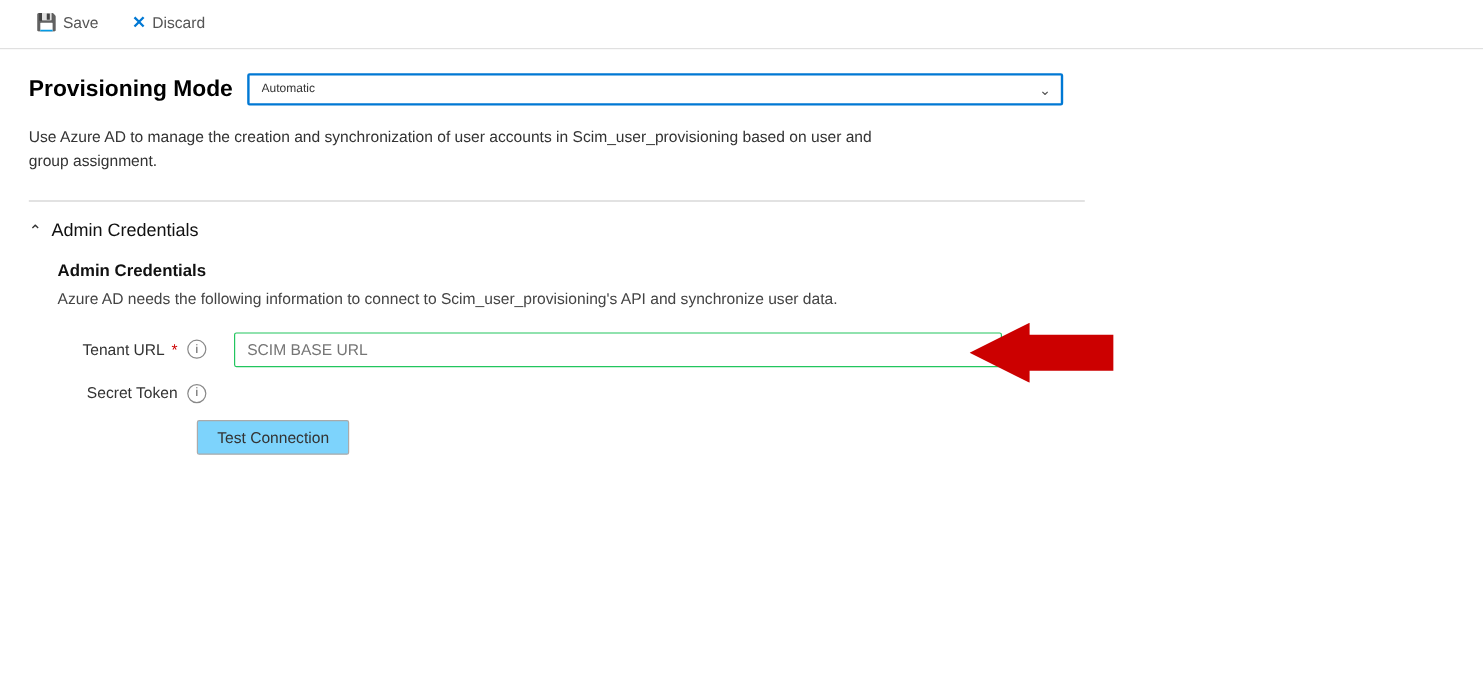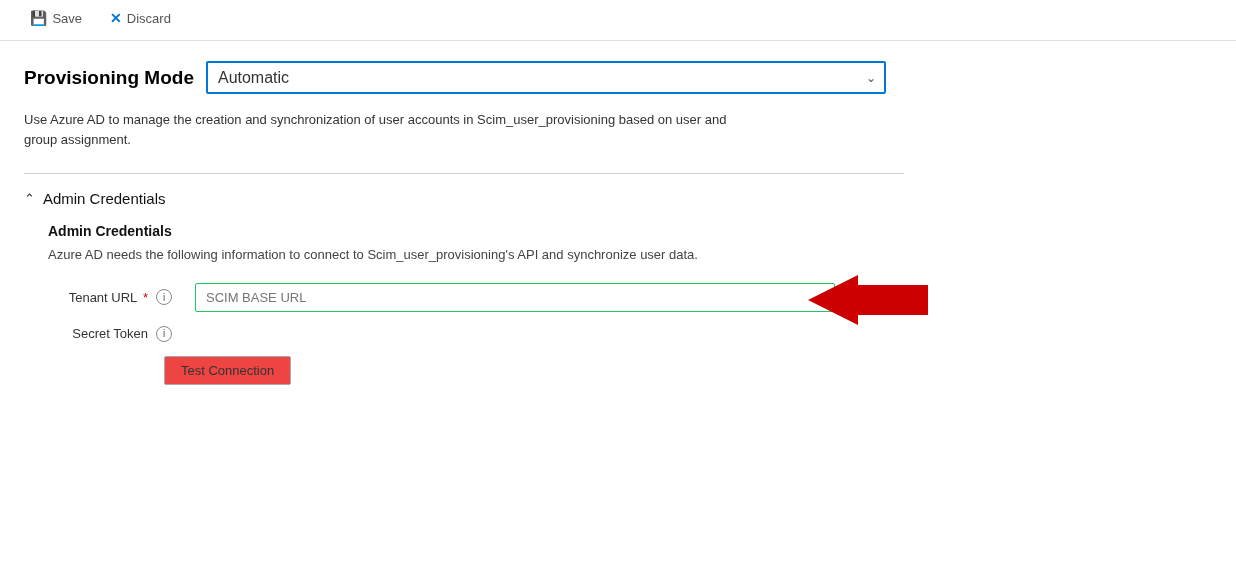--- a/index.html
+++ b/index.html
@@ -76,21 +76,21 @@
     .mode-select-wrapper {
       position: relative;
       width: 680px;
     }
 
     .mode-select {
       width: 100%;
       padding: 6px 32px 6px 10px;
       border: 2px solid #0078d4;
       border-radius: 2px;
-      font-size: 16px;
+      font-size: 10px;
       color: #333;
       appearance: none;
       background: #fff;
       cursor: pointer;
       outline: none;
     }
 
     .select-chevron {
       position: absolute;
       right: 10px;
@@ -197,21 +197,21 @@
       font-size: 13px;
       color: #444;
       background: #fff;
       outline: none;
       margin-left: 15px;
     }
 
     .test-connection-btn {
       margin-left: 116px;
       padding: 6px 16px;
-      background: #ef4444;
+      background: #7dd3fc;
       border: 1px solid #aaa;
       border-radius: 2px;
       font-size: 13px;
       color: #333;
       cursor: pointer;
     }
 
     .arrow-svg {
       position: absolute;
       left: 760px;

